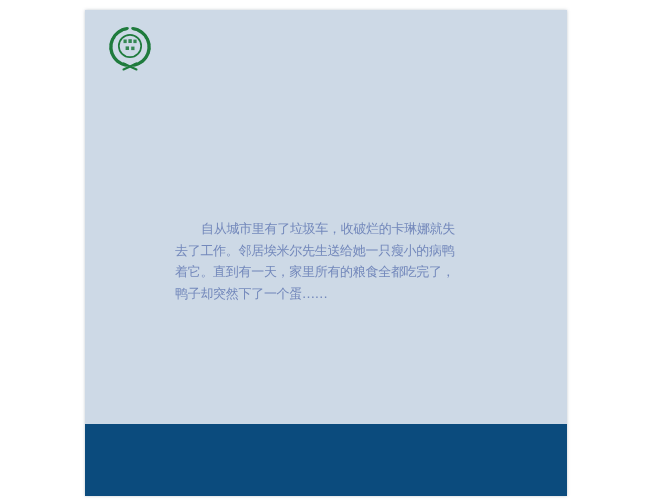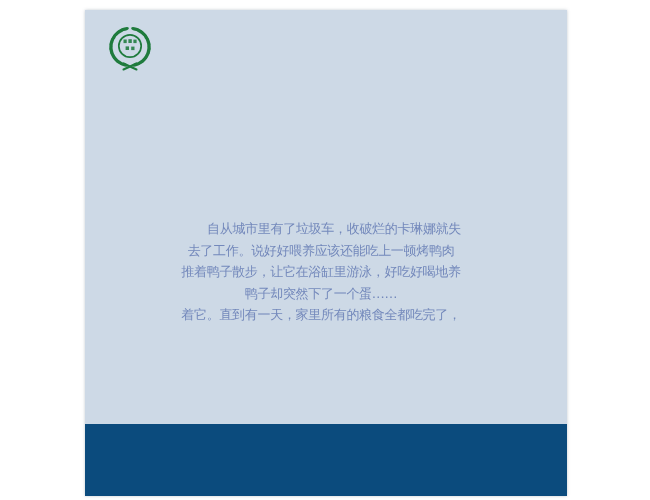--- a/index.html
+++ b/index.html
@@ -38,21 +38,20 @@
     top: 208px;
     width: 292px;
     color: var(--text-color, #7388bb);
     font-size: 13px;
     line-height: 21.6px;
     letter-spacing: -0.3px;
   }
   .story .line {
     height: 21.6px;
     white-space: nowrap;
-    text-align: center;
   }
   .story .line.indent { text-indent: 26px; }
   .band {
     position: absolute;
     left: 0;
     bottom: 0;
     width: 100%;
     height: 72px;
     background: var(--band-color, #0b4b7d);
   }
@@ -100,21 +99,20 @@
           <rect x="26.2" y="20.6" width="3.3" height="3.5" fill="#1f7b3d" opacity="0.88"></rect>
 
           <path d="M18.5 37.5 L31.5 43.5" stroke="#1f7b3d" stroke-width="2" stroke-linecap="round" fill="none"></path>
           <path d="M31.5 37.5 L18.5 43.5" stroke="#1f7b3d" stroke-width="2" stroke-linecap="round" fill="none"></path>
         </g>
       </svg>
     </div>
 
     <div class="story">
       <div class="line indent">自从城市里有了垃圾车，收破烂的卡琳娜就失</div>
-      <div class="line">去了工作。说好好喂养应该还能吃上一顿烤鸭肉</div>
-      <div class="line">推着鸭子散步，让它在浴缸里游泳，好吃好喝地养</div>
+      <div class="line">去了工作。邻居埃米尔先生送给她一只瘦小的病鸭</div>
+      <div class="line">着它。直到有一天，家里所有的粮食全都吃完了，</div>
       <div class="line">鸭子却突然下了一个蛋……</div>
-      <div class="line">着它。直到有一天，家里所有的粮食全都吃完了，</div>
     </div>
 
     <div class="band"></div>
   </div>
 </div>
 
 </body></html>

